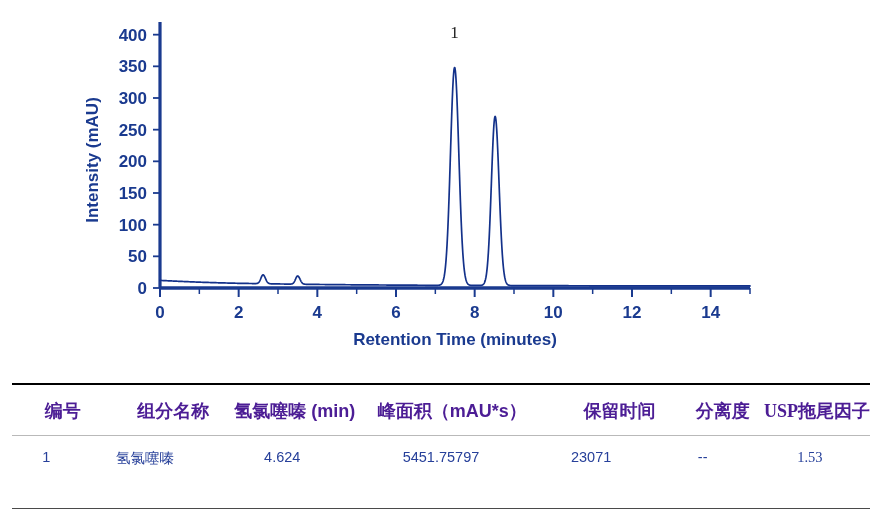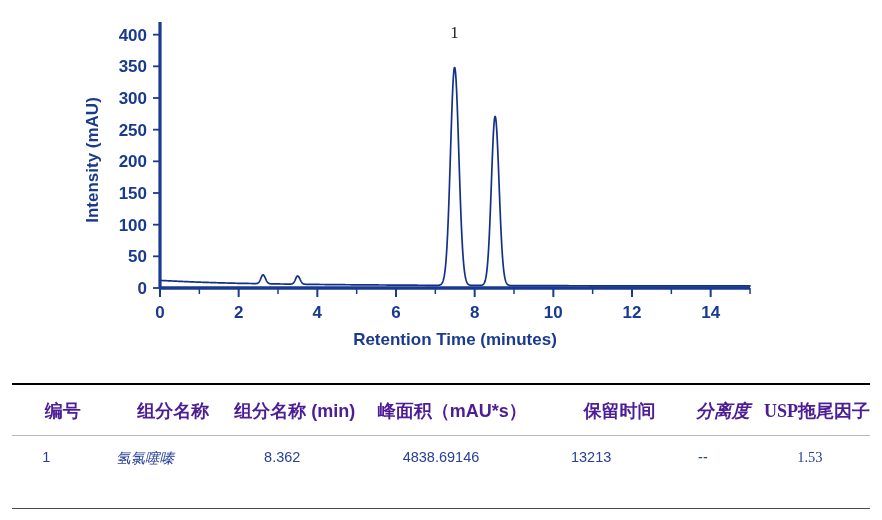--- a/index.html
+++ b/index.html
@@ -80,28 +80,27 @@
     text-align: center;
     white-space: nowrap;
     vertical-align: top;
   }
   #result-table tbody tr {
     border-bottom: 1.5px solid #4a4a4a;
   }
   td.compound-name {
     font-weight: bold;
     color: #15348c;
-    font-style: italic;
   }
   .col-no      { width: 8%;  }
   .col-name    { width: 15%; }
   .col-rt      { width: 17%; }
   .col-area    { width: 20%; margin-top: 22px; }
   .col-plates  { width: 15%; }
-  .col-res     { width: 11%; font-style: italic; }
+  .col-res     { width: 11%; }
   .col-tail    { width: 14%; font-family: Liberation Serif, serif; }
 </style>
 </head>
 <body>
 
 <div id="chart-area">
   <svg id="chart-svg" width="882" height="370" viewBox="0 0 882 370">
 
     <text id="y-axis-title" class="axis-title" transform="translate(98,160) rotate(-90)" text-anchor="middle">Intensity (mAU)</text>
 
@@ -162,31 +161,31 @@
         <text x="454.6066666666667" y="37.83333333333334" text-anchor="middle" class="peak-label" fill="#222222">1</text>
       </g>
   </svg>
 </div>
 
 <table id="result-table">
   <thead>
     <tr>
       <th class="col-no">编号</th>
       <th class="col-name">组分名称</th>
-      <th class="col-rt">组分名称 (min)</th>
+      <th class="col-rt">氢氯噻嗪 (min)</th>
       <th class="col-area">峰面积（mAU*s）</th>
       <th class="col-plates">保留时间</th>
       <th class="col-res">分离度</th>
       <th class="col-tail">USP拖尾因子</th>
     </tr>
   </thead>
   <tbody>
     <tr>
       <td class="col-no">1</td>
       <td class="col-name compound-name">氢氯噻嗪</td>
-      <td class="col-rt">8.362</td>
-      <td class="col-area">4838.69146</td>
-      <td class="col-plates">13213</td>
+      <td class="col-rt">4.624</td>
+      <td class="col-area">5451.75797</td>
+      <td class="col-plates">23071</td>
       <td class="col-res">--</td>
       <td class="col-tail">1.53</td>
     </tr>
   </tbody>
 </table>
 
 </body></html>

